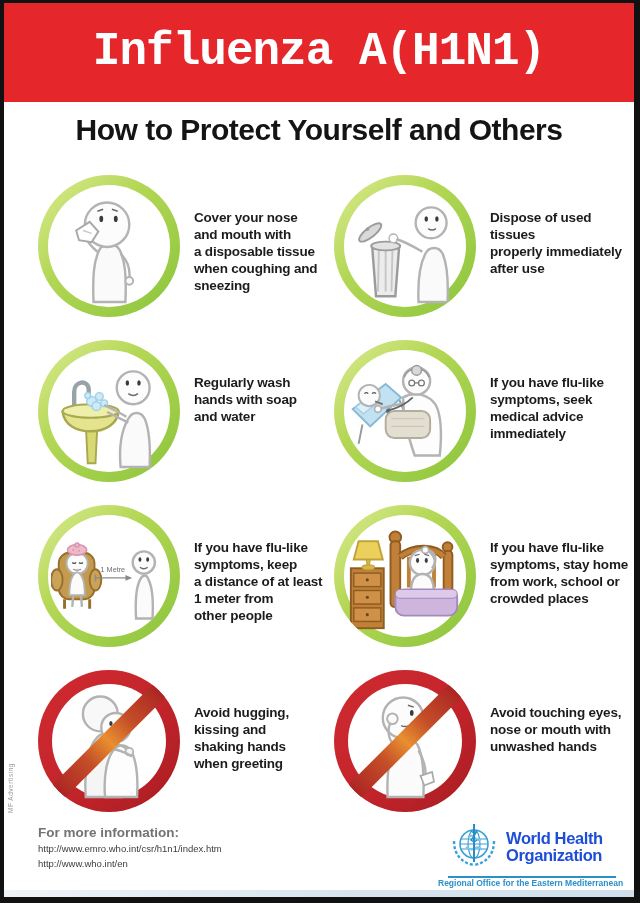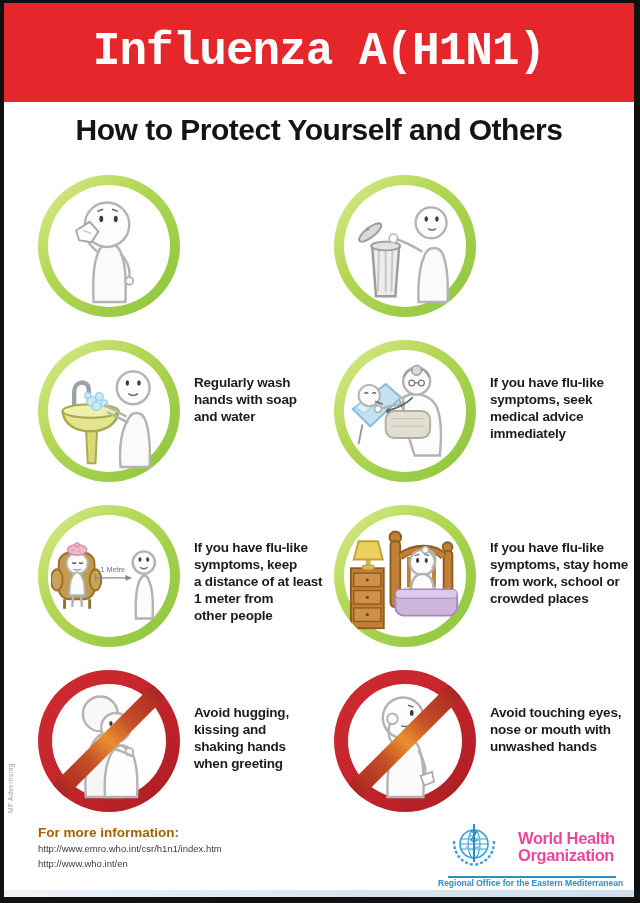--- a/index.html
+++ b/index.html
@@ -39,28 +39,28 @@
     background:linear-gradient(180deg,#a81d23 0%,#c44f28 32%,#e88f30 50%,#c44f28 68%,#a81d23 100%);
   }
   .tip-text{
     margin-left:14px;padding-top:34px;width:170px;
     font-size:13.5px;font-weight:bold;color:#1c1c1c;line-height:1.26;
     white-space:pre-line;letter-spacing:-0.2px;
   }
 
   
   .more-info{position:absolute;left:34px;top:822px;}
-  .more-info .label{font-size:13.5px;font-weight:bold;color:#a16207;}
+  .more-info .label{font-size:13.5px;font-weight:bold;color:#737373;}
   .more-info .link{font-size:9.5px;color:#3c3c3c;line-height:13px;margin-top:2px;}
   .more-info .link:first-of-type{margin-top:5px;}
 
   .who{position:absolute;right:18px;top:818px;width:168px;}
   .who .lockup{display:flex;align-items:center;border-bottom:2px solid #2b90c8;padding-bottom:3px;}
   .who .emblem{width:52px;height:52px;flex:0 0 52px;}
-  .who .name{margin-left:18px;color:#ec4899;font-weight:bold;font-size:16.5px;line-height:17px;letter-spacing:-0.4px;}
+  .who .name{margin-left:6px;color:#1d4ed8;font-weight:bold;font-size:16.5px;line-height:17px;letter-spacing:-0.4px;}
   .who .office{margin-top:0;margin-left:-10px;width:178px;font-size:8.5px;font-weight:bold;color:#2b90c8;white-space:nowrap;}
 
   .side-credit{
     position:absolute;left:3px;top:810px;font-size:6.5px;color:#9a9a9a;
     transform:rotate(-90deg);transform-origin:0 0;letter-spacing:0.5px;white-space:nowrap;
   }
   .bottom-strip{
     position:absolute;left:0;right:0;bottom:0;height:7px;
     background:linear-gradient(90deg,#eef3f7 0%,#d9e5ee 55%,#cfe0ec 100%);
   }
@@ -87,20 +87,25 @@
           <circle cx="81" cy="96" r="4" fill="#fafafa" stroke="#b3b3b3" stroke-width="2"></circle>
           <path d="M48 66 C42 61 38 56 36 51" fill="none" stroke="#b3b3b3" stroke-width="2.5"></path>
           <circle cx="58" cy="38" r="23" fill="#fcfcfc" stroke="#b3b3b3" stroke-width="2.5"></circle>
           <ellipse cx="52" cy="32" rx="2" ry="3.2" fill="#3b3b3b"></ellipse>
           <ellipse cx="67" cy="32" rx="2" ry="3.2" fill="#3b3b3b"></ellipse>
           <path d="M48 24 l6 -2 M63 22 l6 2" stroke="#6a6a6a" stroke-width="1.6" fill="none"></path>
           <path d="M26 44 L40 35 L49 45 L42 56 L29 54 Z" fill="#ffffff" stroke="#a8a8a8" stroke-width="2"></path>
           <path d="M33 44 L42 47" stroke="#c9c9c9" stroke-width="1.5"></path>
         </svg>
       </div>
+      <div class="tip-text">Cover your nose
+and mouth with
+a disposable tissue
+when coughing and
+sneezing</div>
     </div>
 
     <div class="cell">
       <div class="badge do">
         <div class="inner"></div>
         <svg viewBox="0 0 120 120">
           <g transform="rotate(-38 24 46)">
             <ellipse cx="24" cy="46" rx="14" ry="5" fill="#d9d9d9" stroke="#9b9b9b" stroke-width="2"></ellipse>
             <circle cx="24" cy="41.5" r="1.8" fill="#9b9b9b"></circle>
           </g>
@@ -109,20 +114,23 @@
           <ellipse cx="40" cy="60" rx="15" ry="4.5" fill="#e2e2e2" stroke="#9b9b9b" stroke-width="2"></ellipse>
           <circle cx="48" cy="52" r="4.5" fill="#ffffff" stroke="#b5b5b5" stroke-width="1.5"></circle>
           <path d="M74 118 C73 96 75 80 81 68 C85 60 95 60 99 68 C104 80 105 96 104 118 Z" fill="#fafafa" stroke="#b3b3b3" stroke-width="2.5"></path>
           <path d="M78 66 C68 60 58 55 51 53" fill="none" stroke="#b3b3b3" stroke-width="2.5"></path>
           <circle cx="87" cy="36" r="16" fill="#fcfcfc" stroke="#b3b3b3" stroke-width="2.5"></circle>
           <ellipse cx="82" cy="32" rx="1.8" ry="2.8" fill="#3b3b3b"></ellipse>
           <ellipse cx="93" cy="32" rx="1.8" ry="2.8" fill="#3b3b3b"></ellipse>
           <path d="M84 42 q4 3 8 0" stroke="#6a6a6a" stroke-width="1.5" fill="none"></path>
         </svg>
       </div>
+      <div class="tip-text">Dispose of used tissues
+properly immediately
+after use</div>
     </div>
 
     <div class="cell">
       <div class="badge do">
         <div class="inner"></div>
         <svg viewBox="0 0 120 120">
           <path d="M24 58 L24 40 C24 29 38 27 39 37 L39 43" fill="none" stroke="#98a2a8" stroke-width="4.5" stroke-linecap="round"></path>
           <path d="M36 74 L48 74 L46 114 L38 114 Z" fill="#d9d973" stroke="#a8a84e" stroke-width="2"></path>
           <path d="M12 61 C14 75 27 81 41 81 C57 81 68 73 70 61 Z" fill="#e4e48e" stroke="#a8a84e" stroke-width="2.5"></path>
           <ellipse cx="41" cy="60" rx="29" ry="7" fill="#efefac" stroke="#a8a84e" stroke-width="2"></ellipse>

